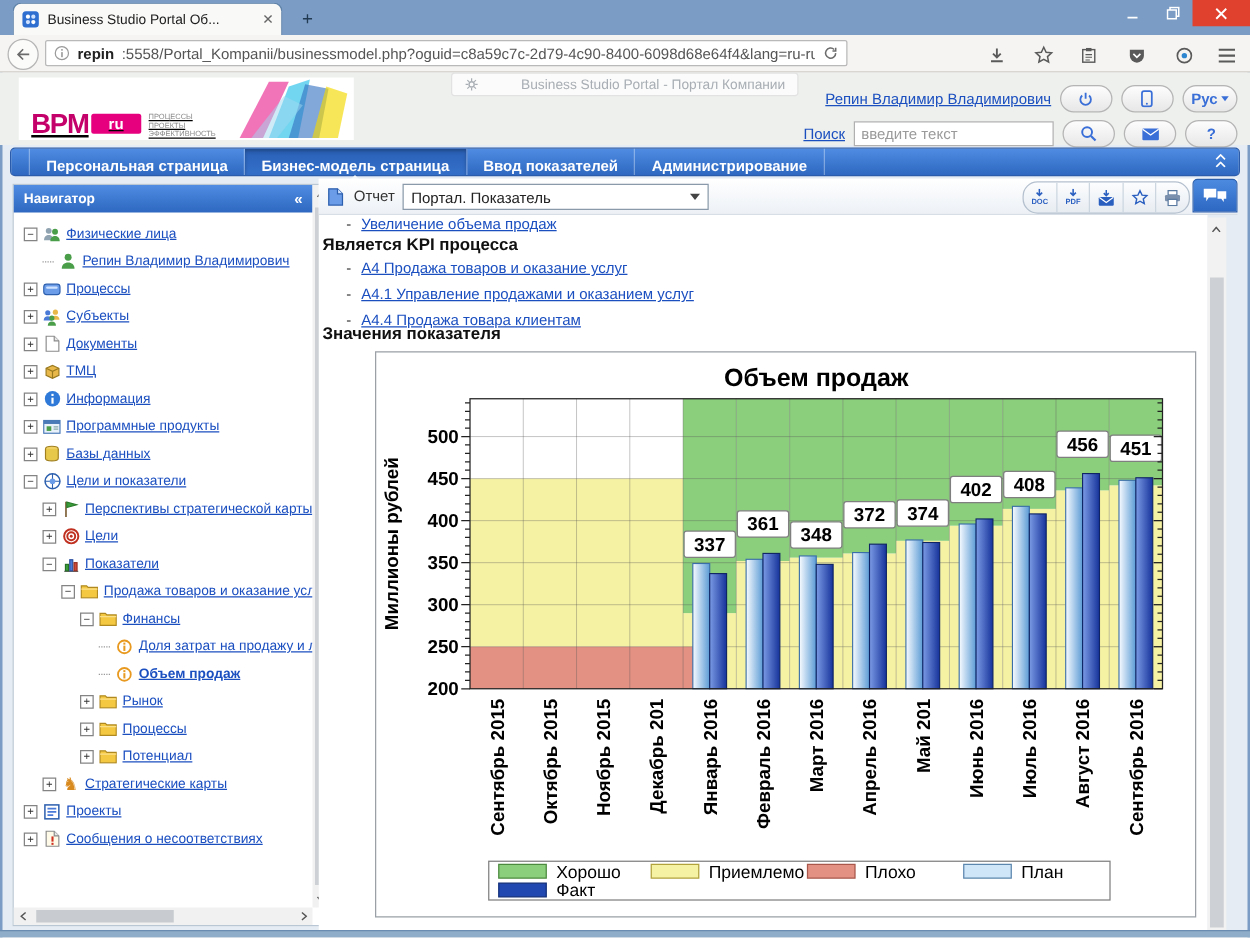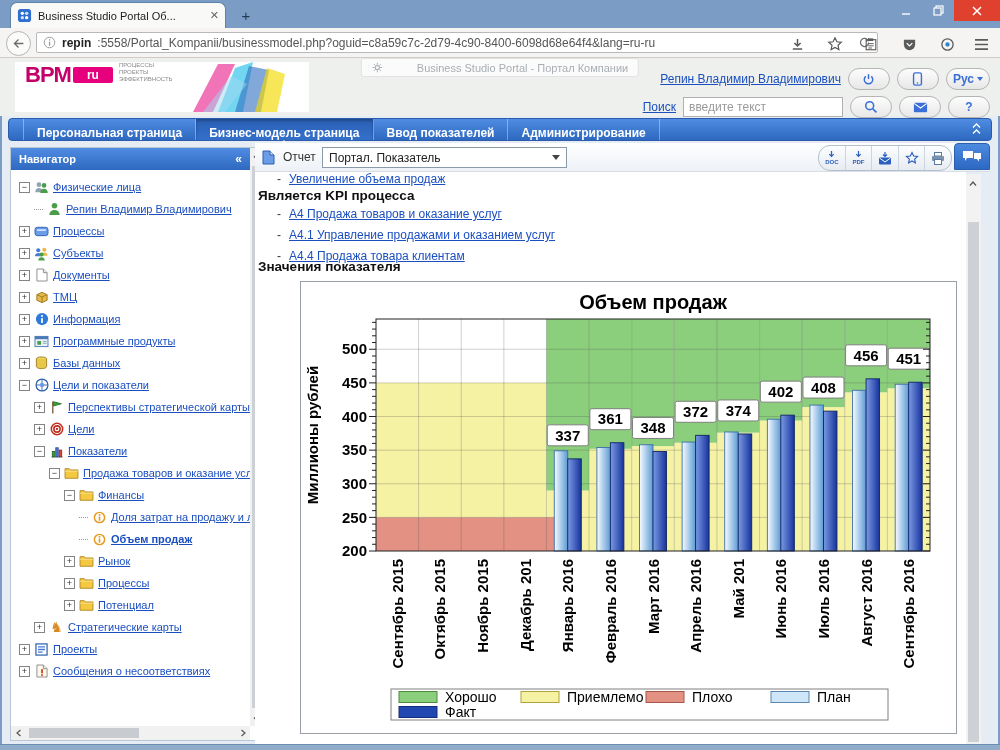--- a/index.html
+++ b/index.html
@@ -17,32 +17,32 @@
   .btitle{font-size:11px;color:#1c1c1c;white-space:nowrap;overflow:hidden;flex:1;}
   .tabclose{color:#666;font-size:11px;cursor:pointer;}
   .newtab{position:absolute;left:232px;top:6px;width:28px;height:20px;border-radius:0 0 4px 4px;
           color:#223a52;font-size:15px;text-align:center;line-height:19px;cursor:pointer;}
   .wincontrols{position:absolute;right:0;top:0;height:21px;display:flex;}
   .wbtn{width:32px;height:21px;display:flex;align-items:center;justify-content:center;color:#fff;font-size:11px;cursor:pointer;}
   .wclose{width:46px;background:#e0412e;}
   .urlbar{position:absolute;left:0;top:28px;width:1000px;height:30px;background:#f5f4f2;border-bottom:1px solid #cfcbc7;box-sizing:border-box;}
   .backbtn{position:absolute;left:6px;top:3px;width:23px;height:23px;border:1px solid #b5b5b5;border-radius:50%;
            background:#fbfbfa;display:flex;align-items:center;justify-content:center;cursor:pointer;}
-  .urlbox{position:absolute;left:36px;top:4px;width:842px;height:21px;background:#fff;border:1px solid #b9b9b9;border-radius:2px;
+  .urlbox{position:absolute;left:36px;top:4px;width:642px;height:21px;background:#fff;border:1px solid #b9b9b9;border-radius:2px;
           display:flex;align-items:center;padding:0 6px;gap:6px;box-sizing:border-box;}
   .urlhost{font-size:12px;font-weight:bold;color:#222;}
   .urlrest{font-size:12px;color:#555;white-space:nowrap;overflow:hidden;flex:1;}
   .chromeicon{position:absolute;top:7px;width:18px;height:18px;display:flex;align-items:center;justify-content:center;cursor:pointer;}
 
   
   .pageheader{position:absolute;left:0;top:58px;width:1000px;height:58px;background:#edf0ec;}
   .hint{position:absolute;left:50%;top:0;transform:translateX(-50%);height:15px;display:flex;align-items:center;gap:6px;
         background:#fbfbfb;border:1px solid #e2e2e2;border-radius:3px;padding:1px 10px;}
   .hint span{font-size:11px;color:#a8aeb4;white-space:nowrap;padding-left:28px;}
-  .logo{position:absolute;left:15px;top:4px;width:294px;height:50px;background:#fff;display:flex;align-items:flex-start;overflow:hidden;}
+  .logo{position:absolute;left:15px;top:4px;width:268px;height:50px;background:#fff;display:flex;align-items:flex-end;overflow:hidden;text-decoration:underline;}
   .logotext{display:flex;align-items:center;margin-left:10px;}
   .bpm{color:#c4006a;font-weight:bold;font-size:22px;letter-spacing:-1px;}
   .rublock{background:#e6007e;color:#fff;font-weight:bold;font-size:12px;border-radius:2px;padding:1px 14px;margin-left:2px;}
   .tagline{font-size:6px;line-height:7px;color:#8a8a8a;margin-left:6px;white-space:pre-line;text-transform:uppercase;}
   .hrow{position:absolute;right:10px;display:flex;align-items:center;gap:7px;}
   .hbtn{height:22px;min-width:42px;border:1px solid #b5b5b5;border-radius:11px;background:linear-gradient(#fdfdfd,#e7e7e7);
         display:flex;align-items:center;justify-content:center;gap:3px;color:#3a6fd8;font-size:12px;font-weight:bold;cursor:pointer;padding:0 6px;box-sizing:border-box;}
   .hname{font-size:12px;}
   .searchinput{width:148px;height:18px;border:1px solid #b0b0b0;font-size:12px;padding:0 5px;color:#0f766e;font-family:"Liberation Sans",sans-serif;}
   .searchinput::placeholder{color:#9a9a9a;}

